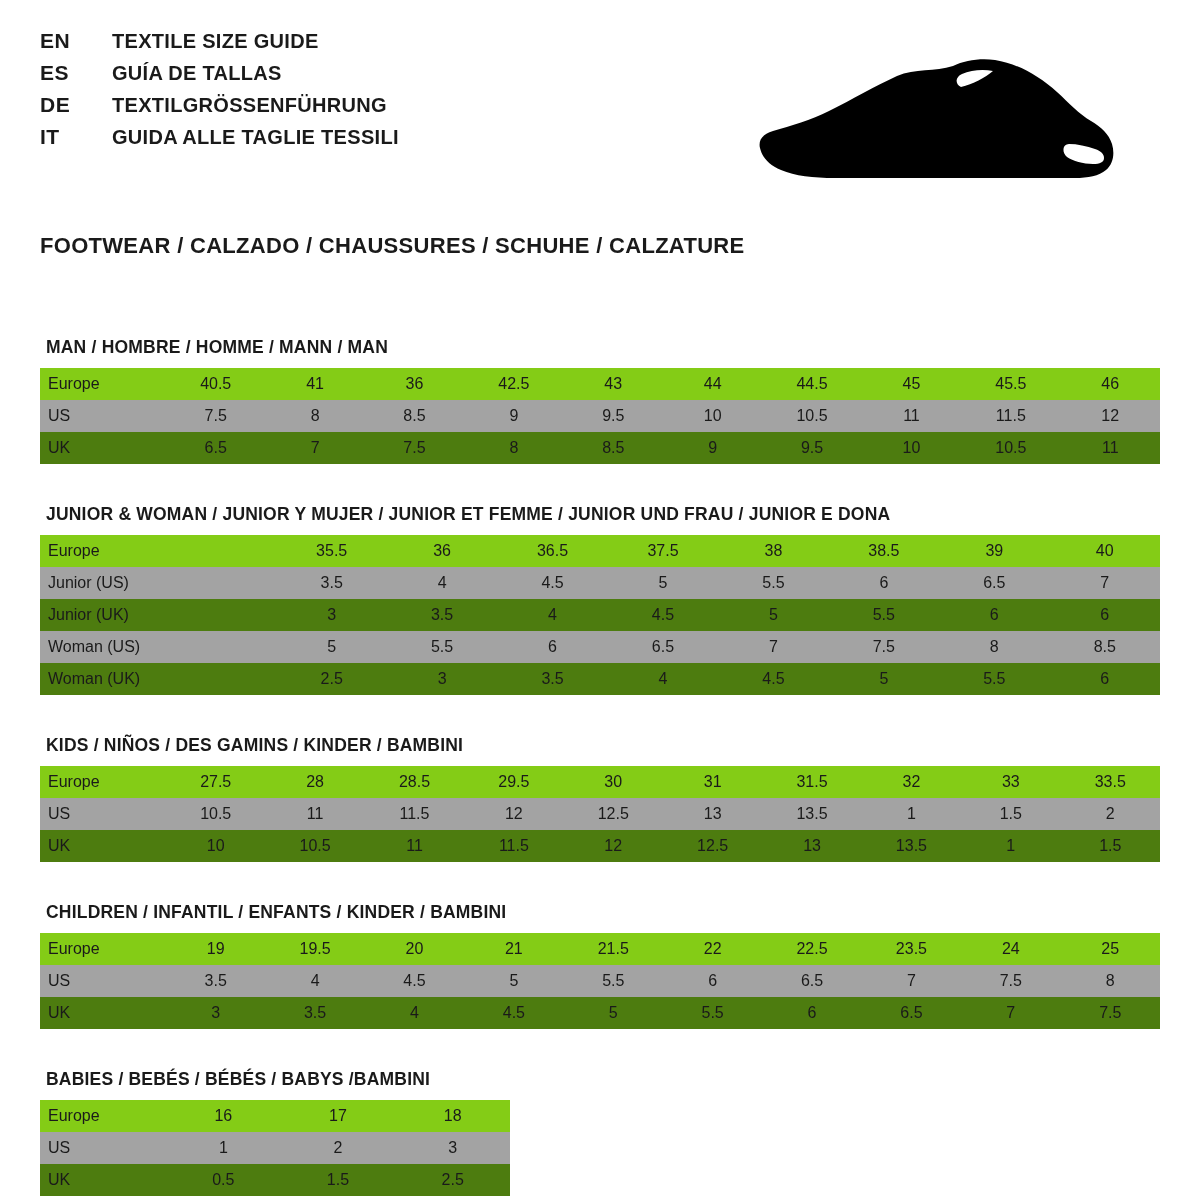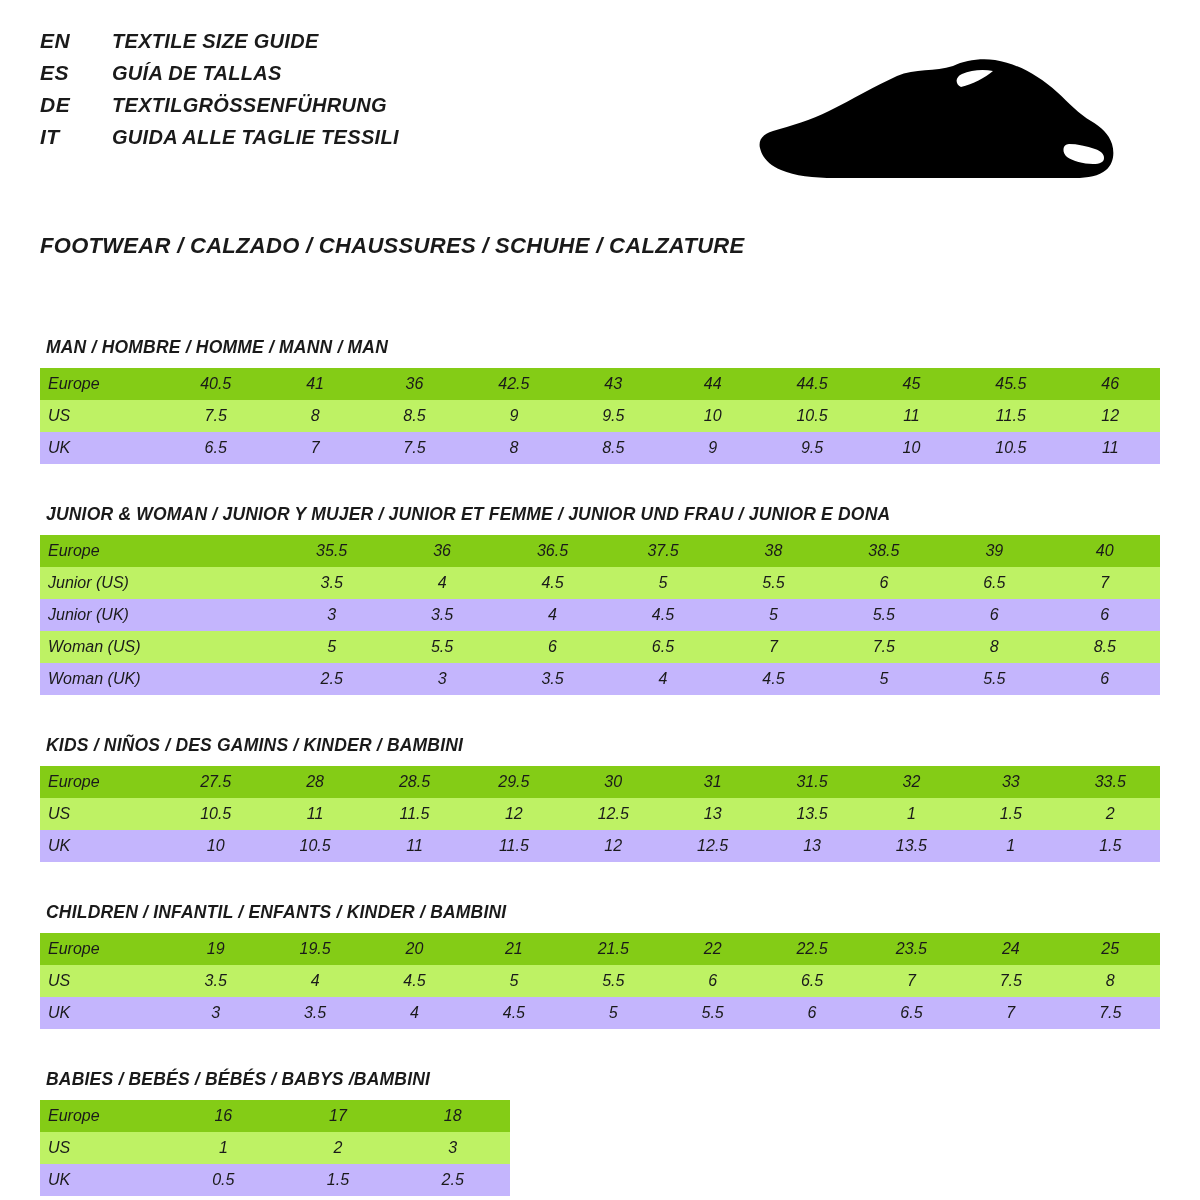--- a/index.html
+++ b/index.html
@@ -14,21 +14,20 @@
     color: #1a1a1a;
     position: relative;
     overflow: hidden;
   }
   .page {
     position: relative;
     width: 1200px;
     height: 1064px;
     box-sizing: border-box;
     padding: 30px 28px 0 40px;
-    font-style: italic;
   }
 
   
   .header {
     display: flex;
     justify-content: space-between;
     align-items: flex-start;
   }
   .lang-list {
     display: block;
@@ -95,24 +94,24 @@
   table.size-table td.label {
     text-align: left;
     padding-left: 8px;
     width: 118px;
   }
   tr.head-row td {
     background: #84cc16;
     font-weight: normal;
   }
   tr.alt-row td {
-    background: #c4b5fd;
+    background: #4d7c0f;
   }
   tr.plain-row td {
-    background: #bef264;
+    background: #a3a3a3;
   }
 </style>
 </head>
 <body>
 
 <div class="page">
 
   <div class="header">
 
     <div class="lang-list">

